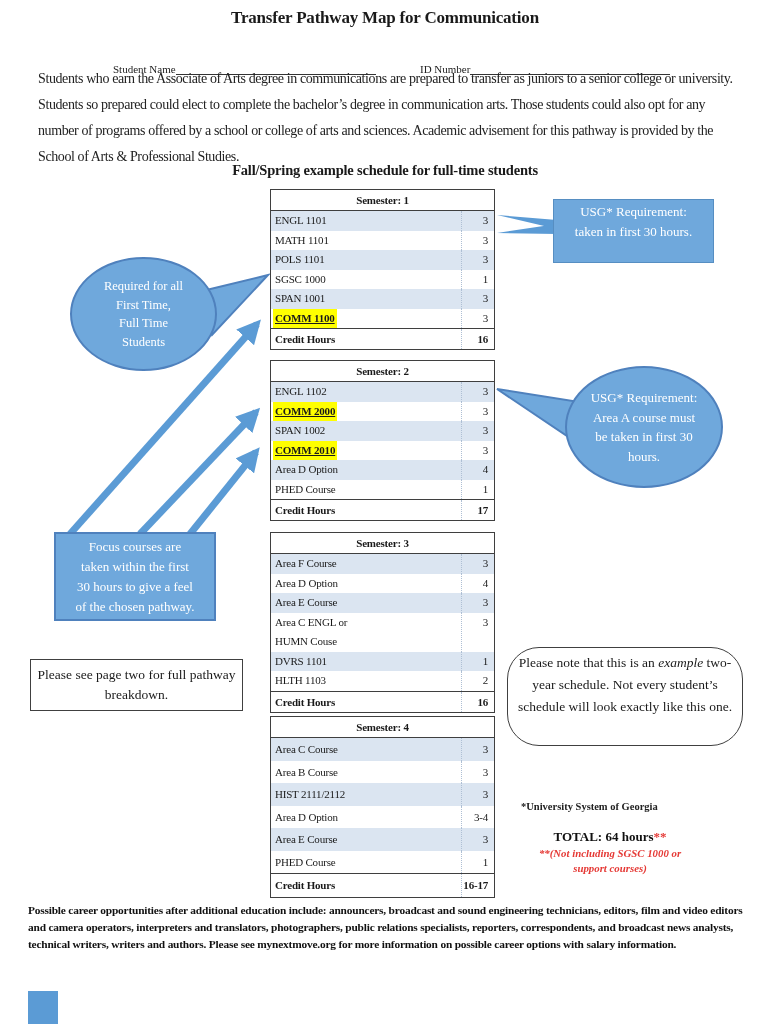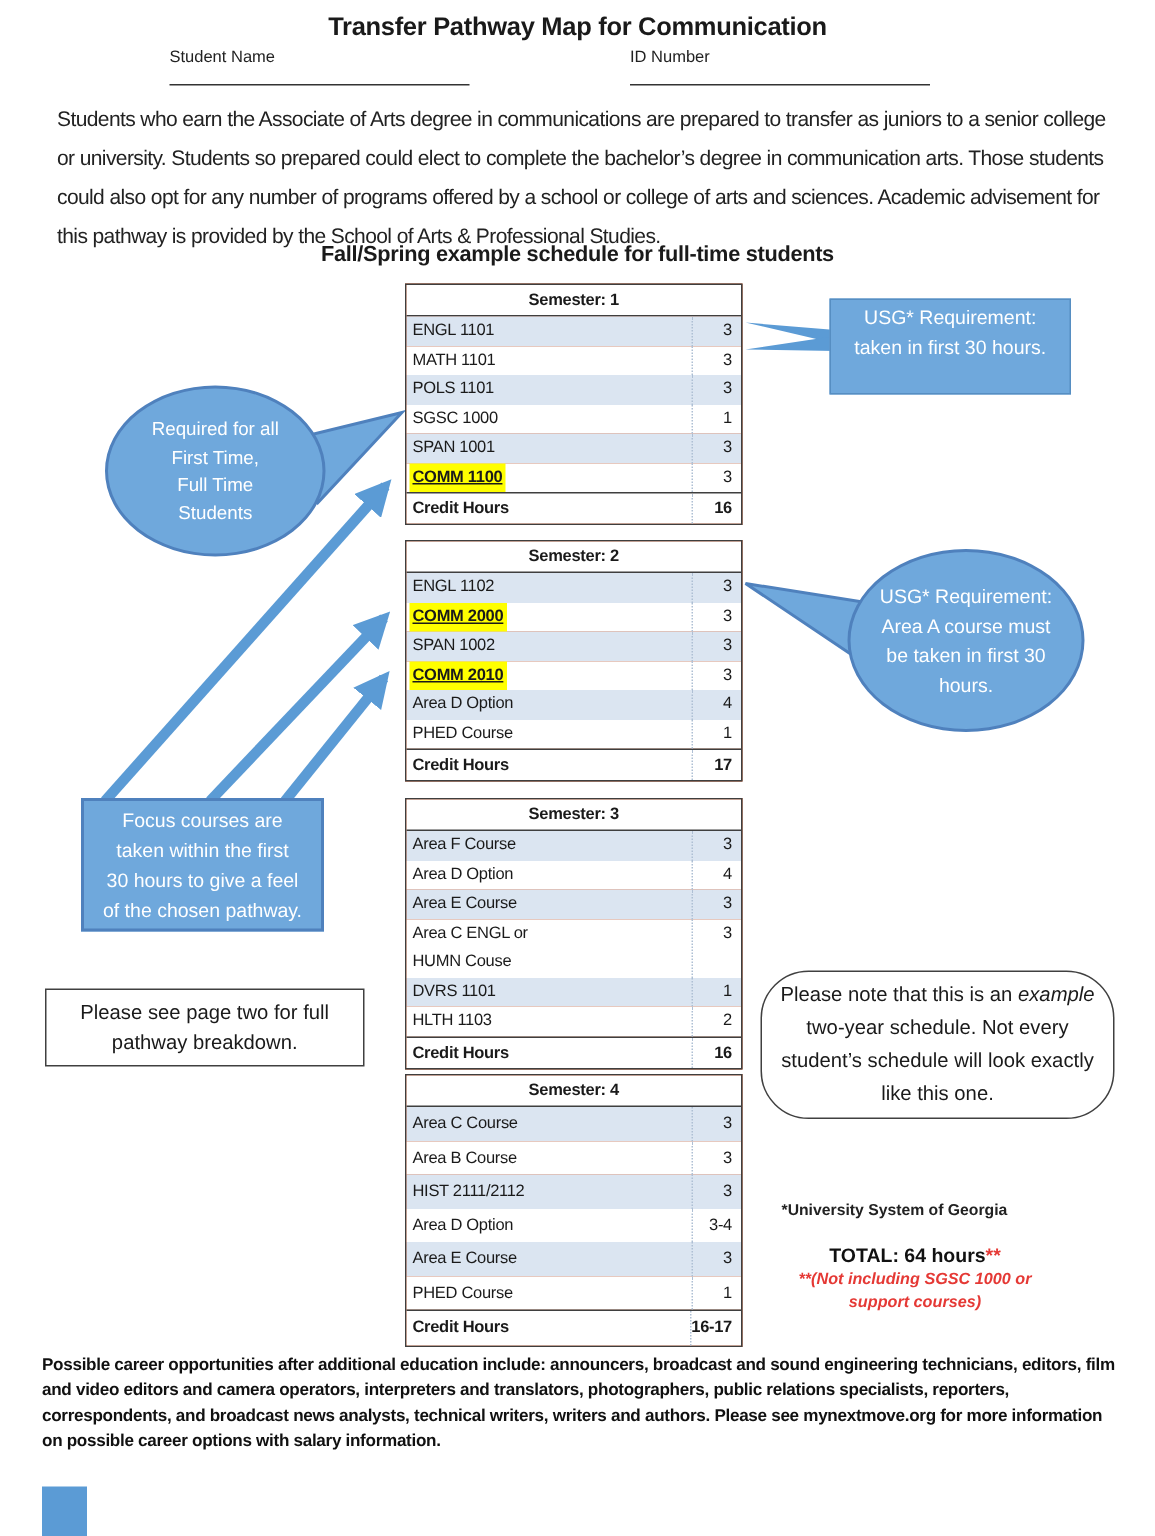--- a/index.html
+++ b/index.html
@@ -1,24 +1,24 @@
 <!DOCTYPE html>
 <html><head>
 <meta charset="utf-8">
 <style>
   html,body{margin:0;padding:0;background:#ffffff;}
   .page{position:relative;width:770px;height:1024px;background:#ffffff;overflow:hidden;
-        font-family:Liberation Sans, sans-serif;color:#1a1a1a;}
+        font-family:Liberation Serif, serif;color:#1a1a1a;}
   .abs{position:absolute;}
   .z2{z-index:2;}
   .z3{z-index:3;}
 
   
   .title{top:8px;left:0;width:770px;text-align:center;font-size:17px;font-weight:bold;letter-spacing:-0.2px;}
-  .field-group{top:32px;display:flex;align-items:flex-start;font-size:11px;color:#222;flex-direction:column;}
+  .field-group{top:62px;display:flex;align-items:center;font-size:11px;color:#222;}
   .fg1{left:113px;}
   .fg2{left:420px;}
   .fill-line{display:inline-block;border-bottom:1.2px solid #333;height:12px;}
   .fl1{width:200px;}
   .fl2{width:200px;}
   .intro{top:66px;left:38px;width:706px;font-size:14px;line-height:26px;letter-spacing:-0.4px;color:#222;}
   .subtitle{top:162px;left:0;width:770px;text-align:center;font-size:14.5px;font-weight:bold;letter-spacing:-0.2px;}
 
   
   .sem-table{width:223px;left:270px;background:#c2410c;border:1.5px solid #3f3f3f;font-size:11px;letter-spacing:-0.2px;}

